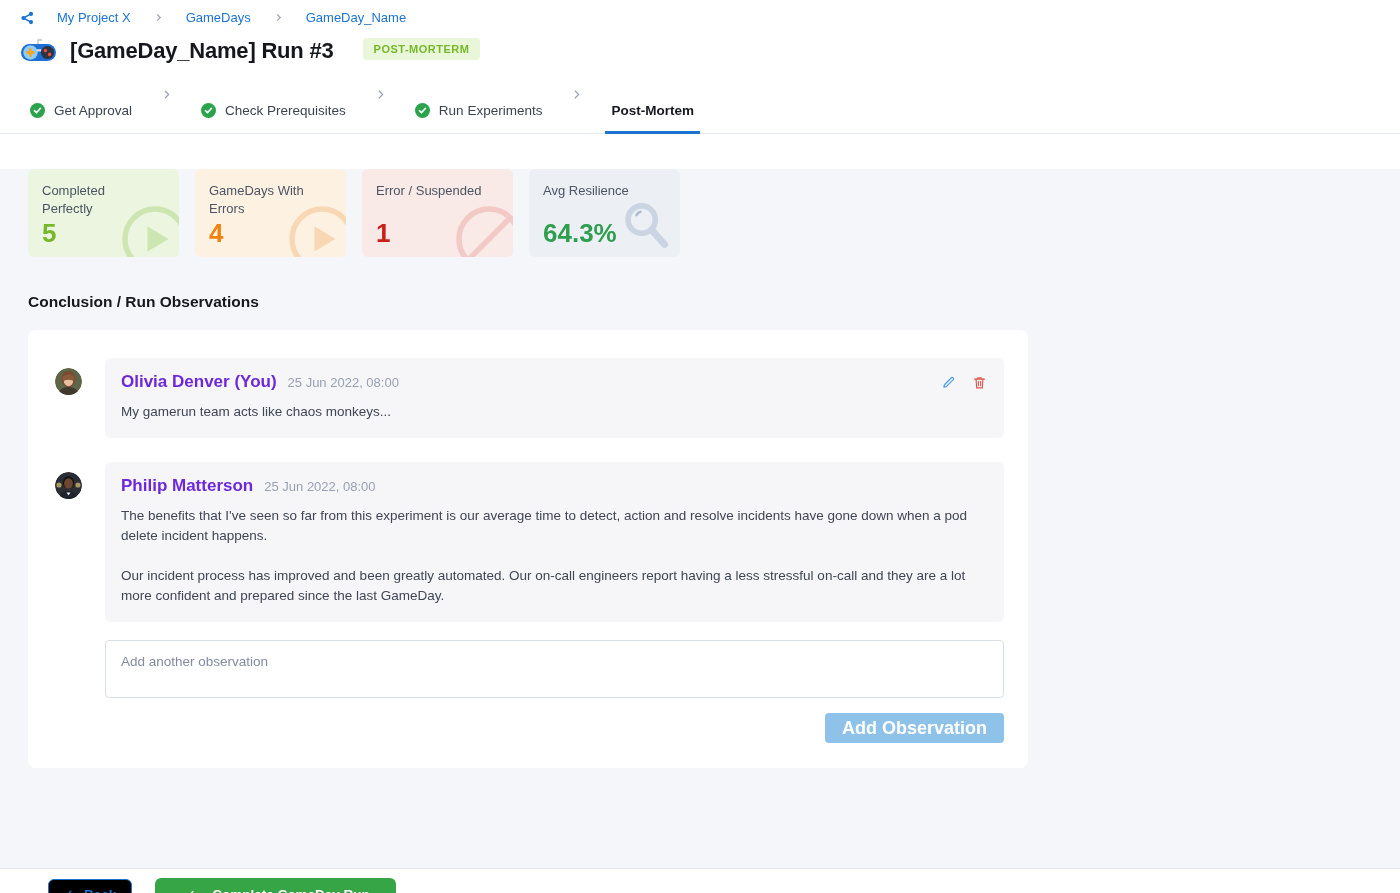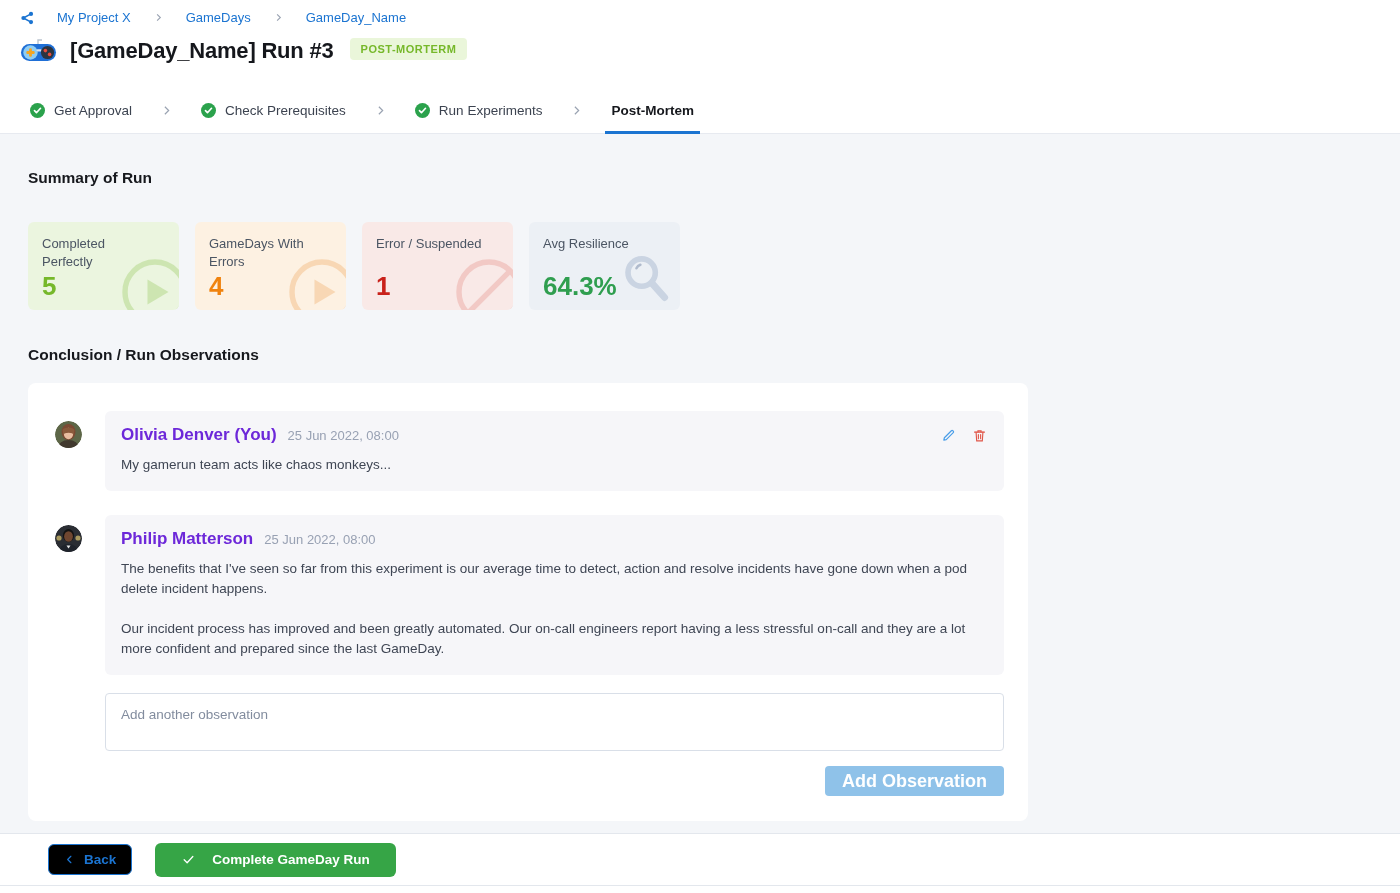--- a/index.html
+++ b/index.html
@@ -8,24 +8,24 @@
 
   
   .topbar { background: #fff; padding: 10px 20px 0 20px; height: 88px; }
   .breadcrumb { display: flex; align-items: center; gap: 22px; font-size: 13px; }
   .breadcrumb .crumb { color: #1b74d1; text-decoration: none; cursor: pointer; }
   .crumb-sep { display: flex; align-items: center; color: #9aa3b2; }
   .title-row { display: flex; align-items: flex-start; gap: 13px; margin-top: 13px; }
   .gamepad { width: 37px; height: 27px; display: block; }
   h1 { font-size: 22px; font-weight: bold; color: #15171c; letter-spacing: -0.2px; }
   .badge { background: #eaf6da; color: #76b82a; font-size: 11px; font-weight: bold;
-           padding: 5px 11px; border-radius: 4px; letter-spacing: 0.5px; margin-left: 3px; }
-
-  
-  .stepper { background: #fff; border-bottom: 1px solid #e7eaf0; display: flex; align-items: center;
+           padding: 5px 11px; border-radius: 4px; letter-spacing: 0.5px; margin-left: 16px; }
+
+  
+  .stepper { background: #fff; border-bottom: 1px solid #e7eaf0; display: flex; align-items: flex-start;
              padding: 0 30px; height: 46px; gap: 28px; }
   .step { display: flex; align-items: center; gap: 9px; font-size: 13.5px; color: #3c4350;
           height: 100%; position: relative; cursor: pointer; white-space: nowrap; }
   .step.active { font-weight: bold; color: #16181d; }
   .step.active::after { content: ""; position: absolute; left: -6px; right: -6px; bottom: -1px;
           height: 3px; background: #1b74d1; }
   .check-circle { width: 15px; height: 15px; border-radius: 50%; background: #2ba24c;
           display: flex; align-items: center; justify-content: center; flex: none; }
   .check-circle svg { width: 9px; height: 9px; }
   .step-sep { display: flex; align-items: center; color: #9aa3b2; }
@@ -172,21 +172,20 @@
     <svg width="13" height="13" viewBox="0 0 24 24" fill="none" stroke="#9aa3b2" stroke-width="2.2">
         <path d="M9 5l7 7-7 7"></path>
       </svg>
   </span>
   <div class="step active">
     <span>Post-Mortem</span>
   </div>
 </nav>
 
 <main class="content">
-  <h2 class="summary-heading">Summary of Run</h2>
 
   <div class="cards">
     <div class="stat-card" style="background: rgb(235, 245, 223);">
       <div class="card-label">Completed Perfectly</div>
       <div class="card-value" style="color: rgb(118, 184, 42);">5</div>
       <span class="card-icon overflow" style="color: rgb(169, 211, 122);">
         <svg viewBox="0 0 24 24">
             <circle cx="12" cy="12" r="10" fill="none" stroke="currentColor" stroke-width="1.8"></circle>
             <path d="M9.5 7.8l7 4.2-7 4.2z" fill="currentColor"></path>
           </svg>

